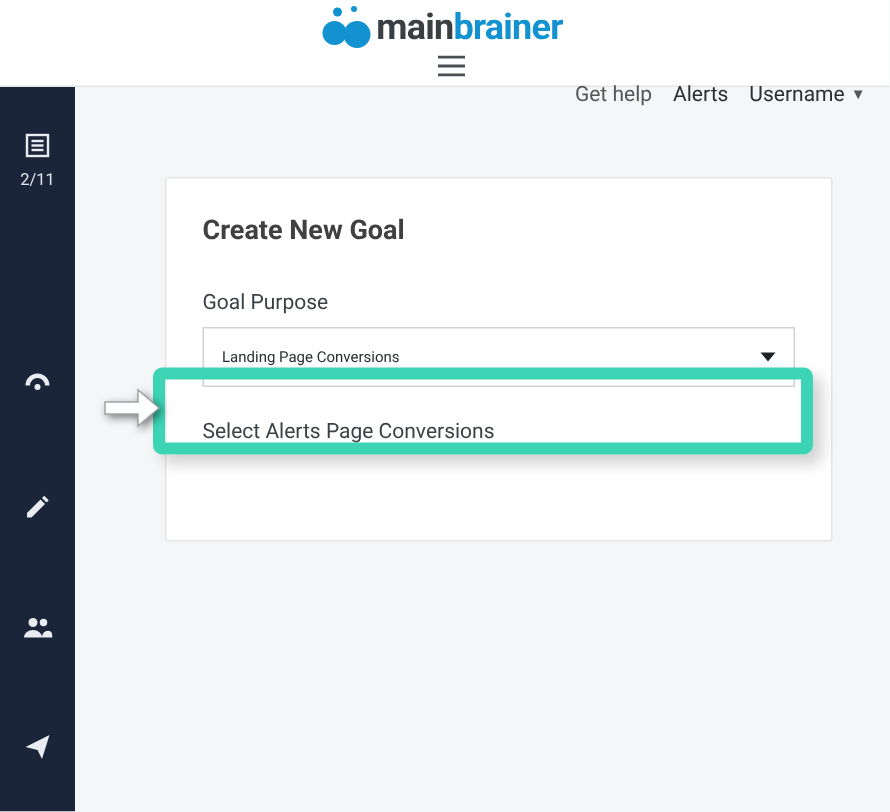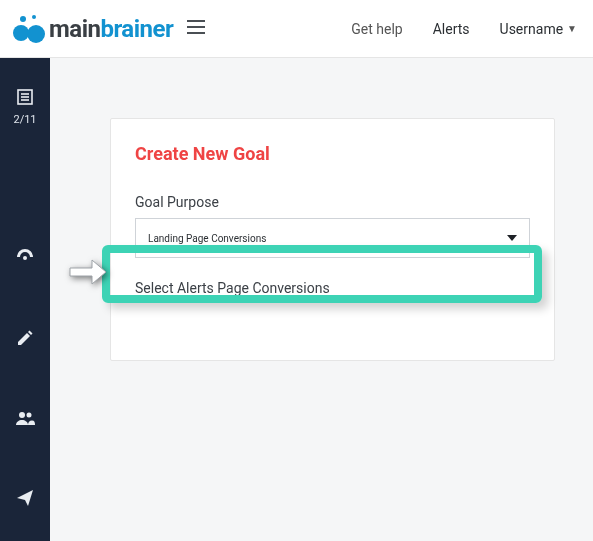--- a/index.html
+++ b/index.html
@@ -13,20 +13,21 @@
   }
   .topbar {
     height: 58px;
     background: #fff;
     border-bottom: 1px solid #e5e5e5;
     display: flex;
     align-items: center;
     padding: 0 16px 0 10px;
     position: relative;
     z-index: 10;
+    flex-direction: column;
   }
   .logo {
     display: flex;
     align-items: center;
     gap: 3px;
   }
   .logo-mark {
     width: 36px;
     height: 36px;
     position: relative;
@@ -47,21 +48,21 @@
   }
   .hamburger {
     margin-left: 14px;
     cursor: pointer;
     color: #4a4f54;
   }
   .topnav {
     margin-left: auto;
     display: flex;
     align-items: center;
-    gap: 30px;
+    gap: 14px;
     font-size: 14px;
     color: #2b2f33;
   }
   .topnav-item {
     cursor: pointer;
     display: flex;
     align-items: center;
     gap: 4px;
   }
   .gethelp { color: #555; }
@@ -113,21 +114,21 @@
     background: #fff;
     border: 1px solid #e5e5e5;
     border-radius: 2px;
     width: 445px;
     padding: 24px 24px 56px 24px;
     position: relative;
   }
   .card-title {
     font-size: 18px;
     font-weight: 700;
-    color: #ef4444;
+    color: #404040;
     margin-bottom: 30px;
   }
   .form-group { margin-bottom: 22px; }
   .label {
     font-size: 14px;
     color: #3c4147;
     margin-bottom: 8px;
     display: block;
   }
   .select {

